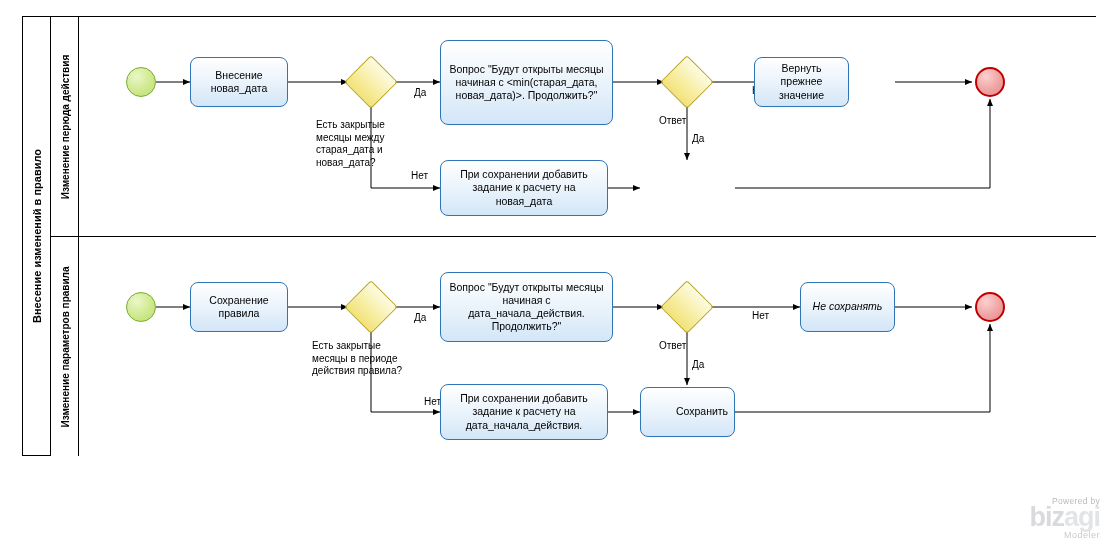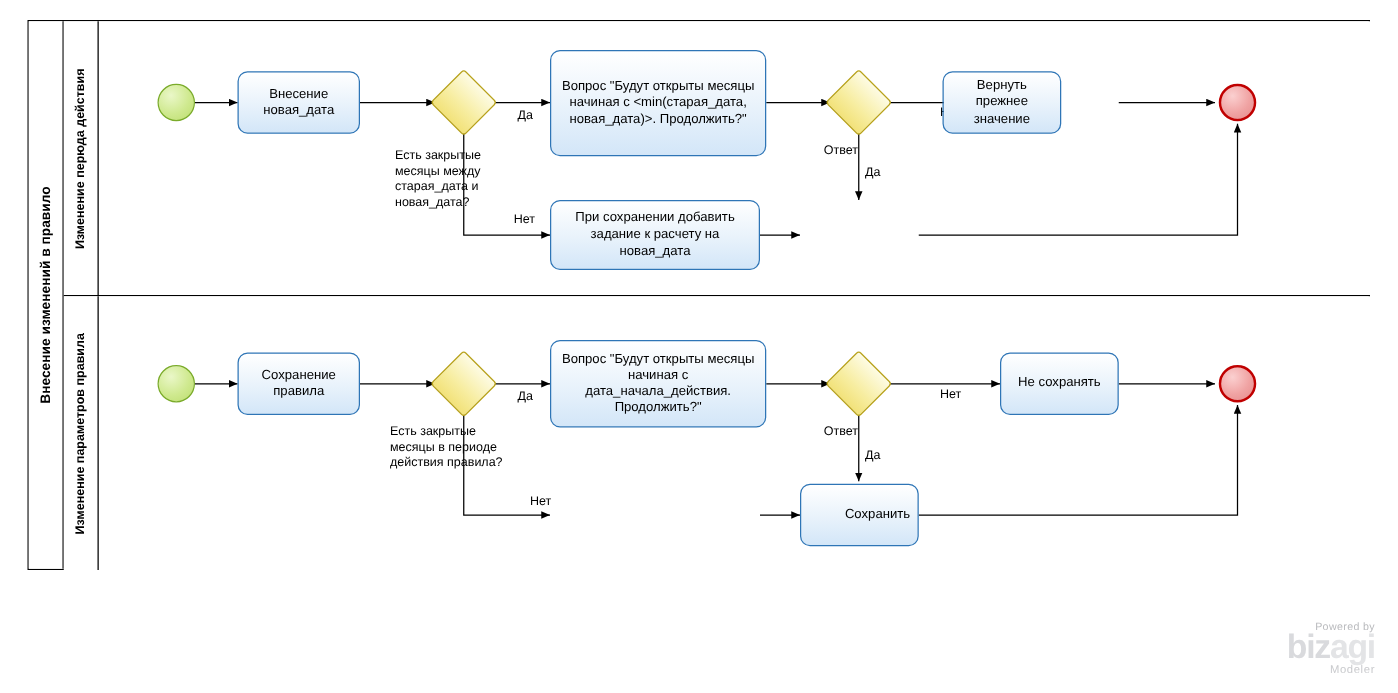--- a/index.html
+++ b/index.html
@@ -260,22 +260,23 @@
   <div class="label" style="left: 414px; top: 312px; white-space: pre-line;">Да</div>
   <div class="label" style="left: 424px; top: 396px; white-space: pre-line;">Нет</div>
 
   <div class="node task" style="left: 440px; top: 272px; width: 173px; height: 70px; white-space: pre-line;">Вопрос "Будут открыты месяцы начиная с дата_начала_действия. Продолжить?"</div>
 
   <div class="node gateway" style="left:668px; top:288px;"></div>
   <div class="label center" style="left: 659px; top: 340px; width: 58px; white-space: pre-line;">Ответ</div>
   <div class="label" style="left: 752px; top: 310px; white-space: pre-line;">Нет</div>
   <div class="label" style="left: 692px; top: 359px; white-space: pre-line;">Да</div>
 
-  <div class="node task" style="left: 800px; top: 282px; width: 95px; height: 50px; white-space: pre-line;">Не сохранять</div>
-
+  <div class="node task" style="left: 800px; top: 282px; width: 95px; height: 50px; white-space: pre-line; font-style: italic;">Не сохранять</div>
+
+  <div class="node task" style="left: 440px; top: 384px; width: 168px; height: 56px; white-space: pre-line;">При сохранении добавить задание к расчету на дата_начала_действия.</div>
 
   <div class="node task" style="left: 640px; top: 387px; width: 95px; height: 50px; white-space: pre-line; padding-left: 33px;">Сохранить</div>
 
   <div class="node end-event" style="left:975px; top:292px;"></div>
 
   <div class="logo">
     <div class="powered">Powered by</div>
     <div class="brand"><span class="b1">biz</span><span class="b2">agi</span></div>
     <div class="modeler">Modeler</div>
   </div>

